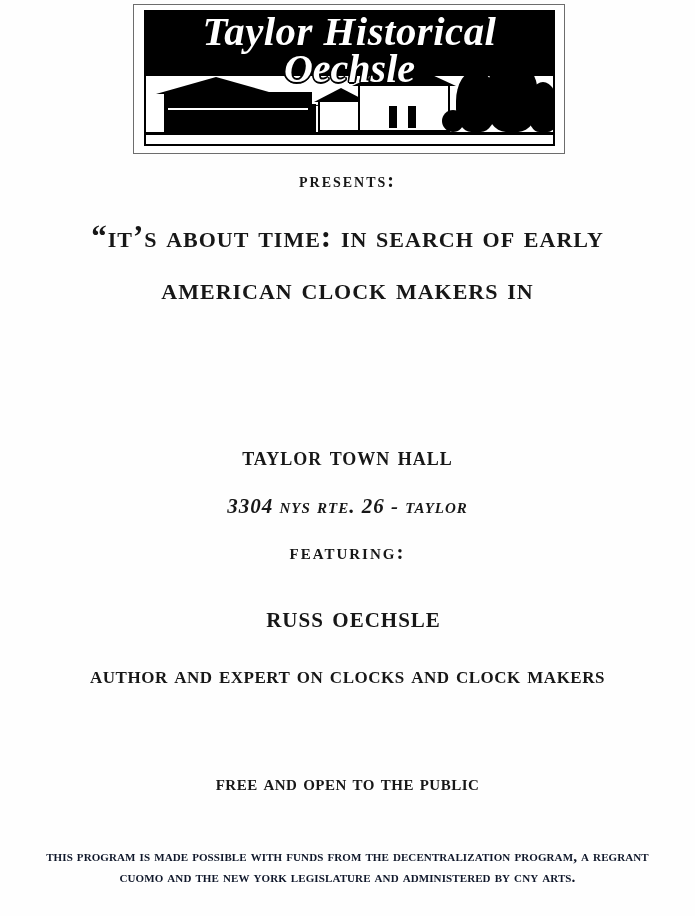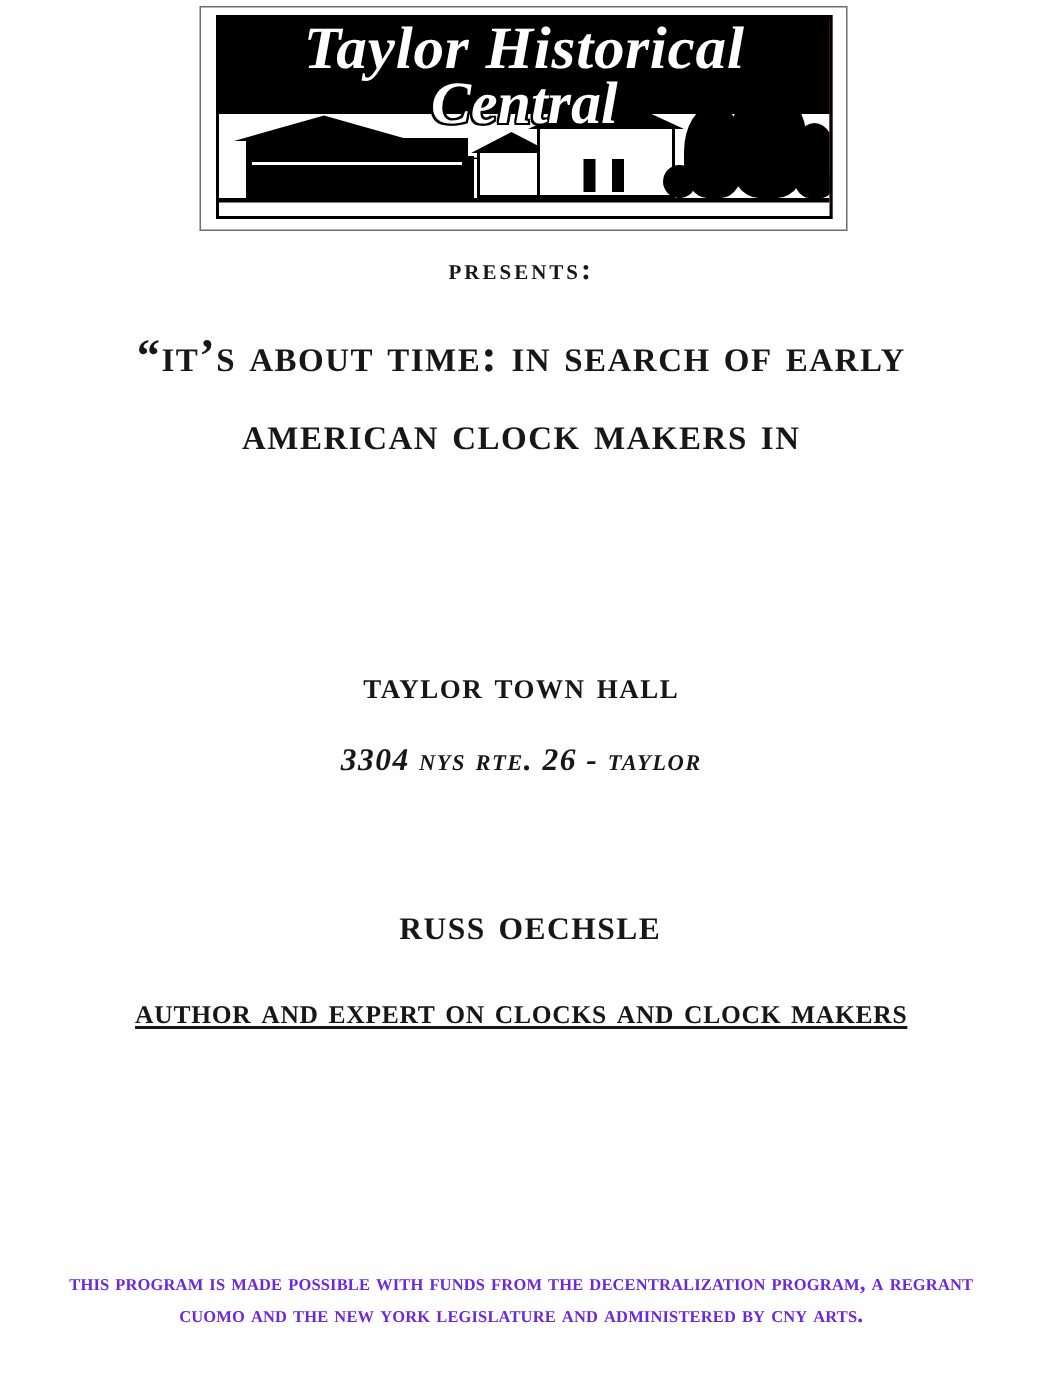--- a/index.html
+++ b/index.html
@@ -252,34 +252,34 @@
 
   .title-l1   { top: 219px;  font-size: 31px; letter-spacing: 1px; }
   .title-l2   { top: 271px;  font-size: 31px; letter-spacing: 1px; }
   .title-l3   { top: 321px;  font-size: 31px; letter-spacing: 1px; }
 
   .when       { top: 376px;  font-size: 21px; letter-spacing: 1px; }
   .venue      { top: 442px;  font-size: 26px; letter-spacing: 1px; }
   .address    { top: 494px;  font-size: 21px; letter-spacing: 1px; font-style: italic; }
   .featuring  { top: 540px;  font-size: 21px; letter-spacing: 2px; }
   .speaker    { top: 600px;  font-size: 30px; letter-spacing: 1px; padding-left: 12px; }
-  .credential { top: 662px;  font-size: 24px; letter-spacing: 0.5px; text-decoration: underline; }
+  .credential { top: 662px;  font-size: 24px; letter-spacing: 0.5px; }
   .freeopen   { top: 771px;  font-size: 21px; letter-spacing: 0.5px; }
 
   .footer {
     position: absolute;
     left: 4px;
     right: 4px;
     top: 845px;
     text-align: center;
     font-family: "Liberation Serif", serif;
     font-weight: 700;
     font-size: 15.5px;
     line-height: 21px;
-    color: #6d28d9;
+    color: #0f172a;
     letter-spacing: 0.1px;
   }
   .footer div { white-space: pre; }
 </style>
 </head>
 <body>
 
 <div class="page">
 
   <div class="logo-wrap">
@@ -301,35 +301,37 @@
         <div class="shrub s1"></div>
         <div class="tree t1"></div>
         <div class="tree t2"></div>
         <div class="tree t3"></div>
         <div class="shrub s2"></div>
         <div class="ground"></div>
         <div class="ground2"></div>
       </div>
       <div class="logo-title">
         <span class="l1">Taylor Historical</span>
-        <span class="l2">Central</span>
+        <span class="l2">Oechsle</span>
       </div>
     </div>
   </div>
 
   <div class="txt presents sc">PRESENTS:</div>
 
   <div class="txt title-l1 sc">“It’s About Time: In Search of Early</div>
   <div class="txt title-l2 sc">American Clock Makers in</div>
 
   <div class="txt venue sc">Taylor Town Hall</div>
   <div class="txt address sc">3304 NYS Rte. 26 - Taylor</div>
 
+  <div class="txt featuring sc">Featuring:</div>
   <div class="txt speaker sc">Russ Oechsle</div>
   <div class="txt credential sc">Author and Expert on Clocks and Clock Makers</div>
 
+  <div class="txt freeopen sc">Free and Open to the Public</div>
 
   <div class="footer sc">
     <div>This program is made possible with funds from the Decentralization Program, a regrant</div>
     <div>Cuomo and the New York Legislature and administered by CNY Arts.</div>
   </div>
 
 </div>
 
 </body></html>

